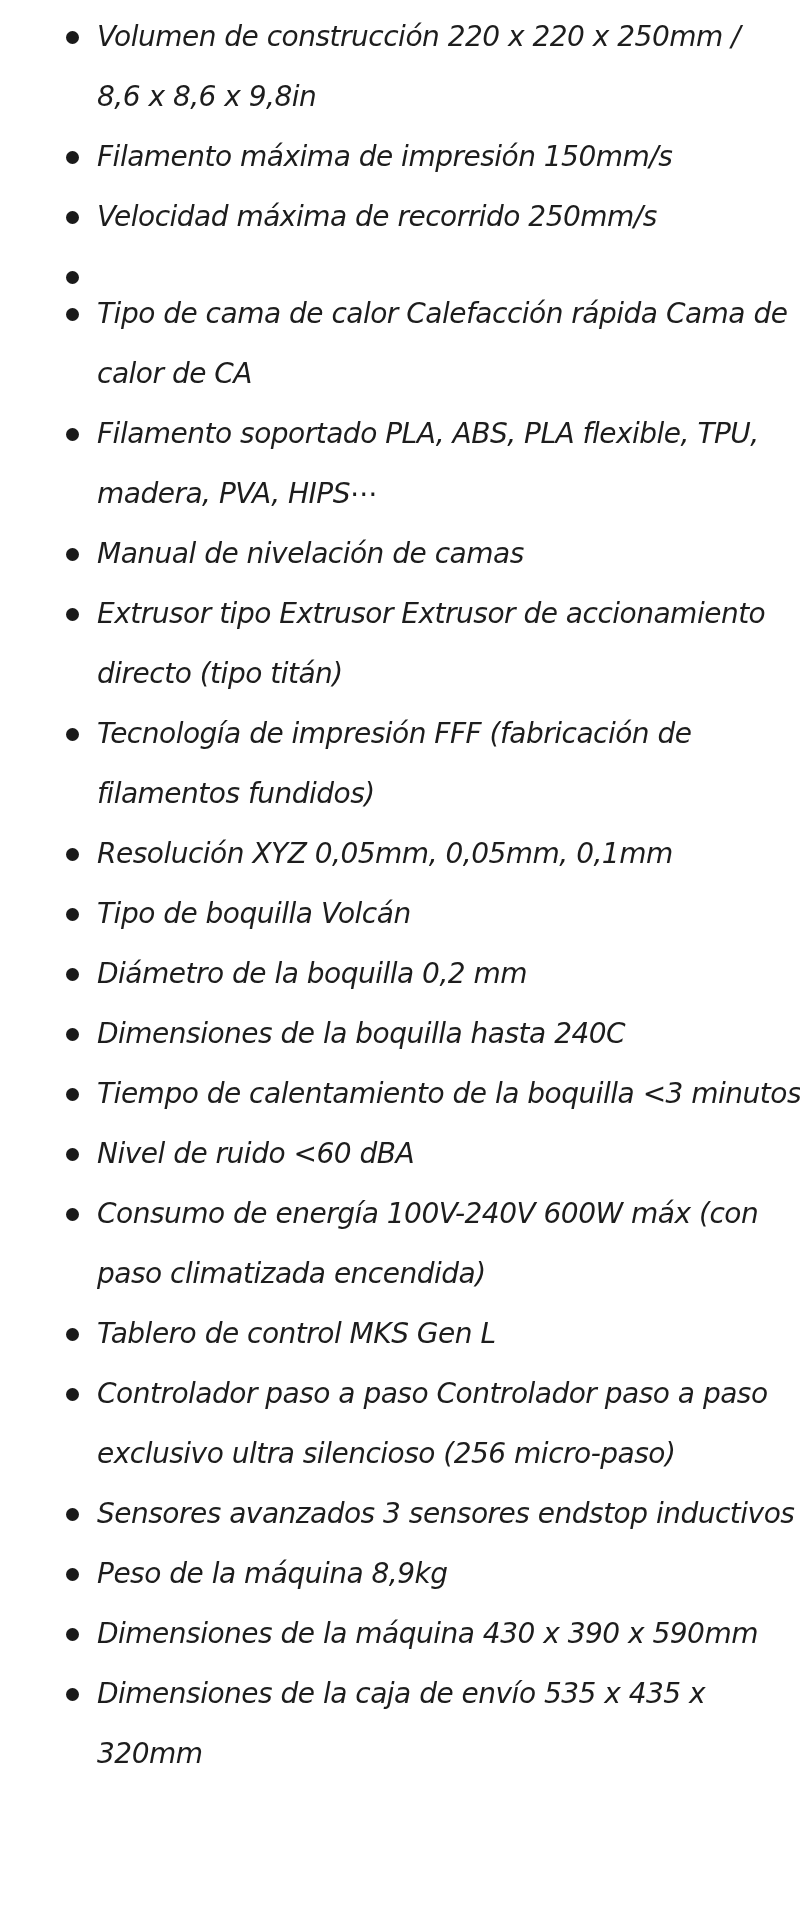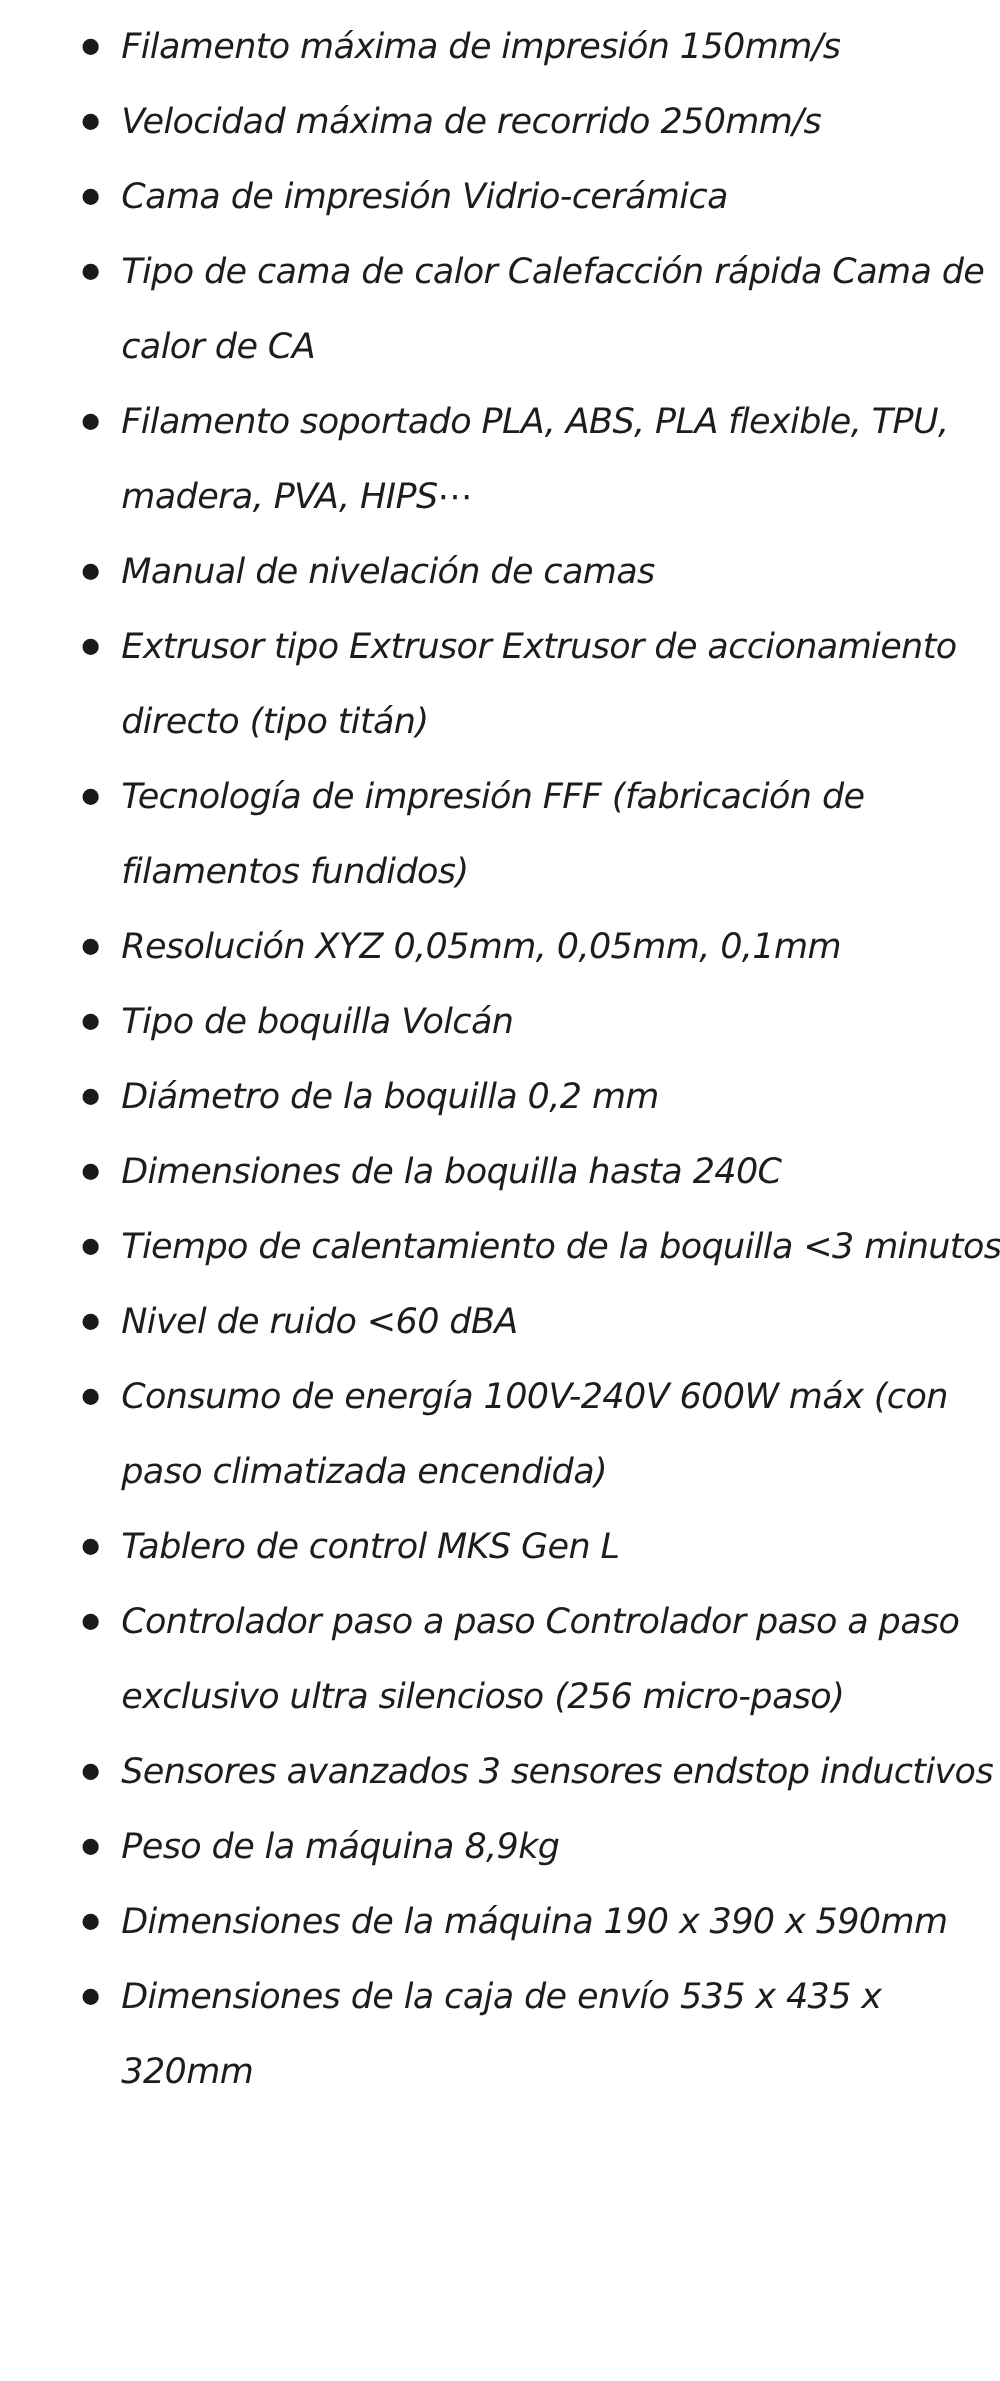--- a/index.html
+++ b/index.html
@@ -39,29 +39,33 @@
     color: #1d1d1d;
     white-space: pre;
   }
 </style>
 </head>
 <body>
 
 <ul class="spec-list">
   <li>
     <span class="bullet"></span>
+    <span class="item-text">Volumen de construcción 220 x 220 x 250mm /
+8,6 x 8,6 x 9,8in</span>
+  </li>
+  <li>
+    <span class="bullet"></span>
     <span class="item-text">Filamento máxima de impresión 150mm/s</span>
   </li>
   <li>
     <span class="bullet"></span>
     <span class="item-text">Velocidad máxima de recorrido 250mm/s</span>
   </li>
   <li>
     <span class="bullet"></span>
-    <span class="item-text">Cama de impresión Vidrio-cerámica</span>
   </li>
   <li>
     <span class="bullet"></span>
     <span class="item-text">Tipo de cama de calor Calefacción rápida Cama de
 calor de CA</span>
   </li>
   <li>
     <span class="bullet"></span>
     <span class="item-text">Filamento soportado PLA, ABS, PLA flexible, TPU,
 madera, PVA, HIPS⋯</span>
@@ -121,20 +125,20 @@
   <li>
     <span class="bullet"></span>
     <span class="item-text">Sensores avanzados 3 sensores endstop inductivos</span>
   </li>
   <li>
     <span class="bullet"></span>
     <span class="item-text">Peso de la máquina 8,9kg</span>
   </li>
   <li>
     <span class="bullet"></span>
-    <span class="item-text">Dimensiones de la máquina 190 x 390 x 590mm</span>
+    <span class="item-text">Dimensiones de la máquina 430 x 390 x 590mm</span>
   </li>
   <li>
     <span class="bullet"></span>
     <span class="item-text">Dimensiones de la caja de envío 535 x 435 x
 320mm</span>
   </li>
 </ul>
 
 </body></html>

